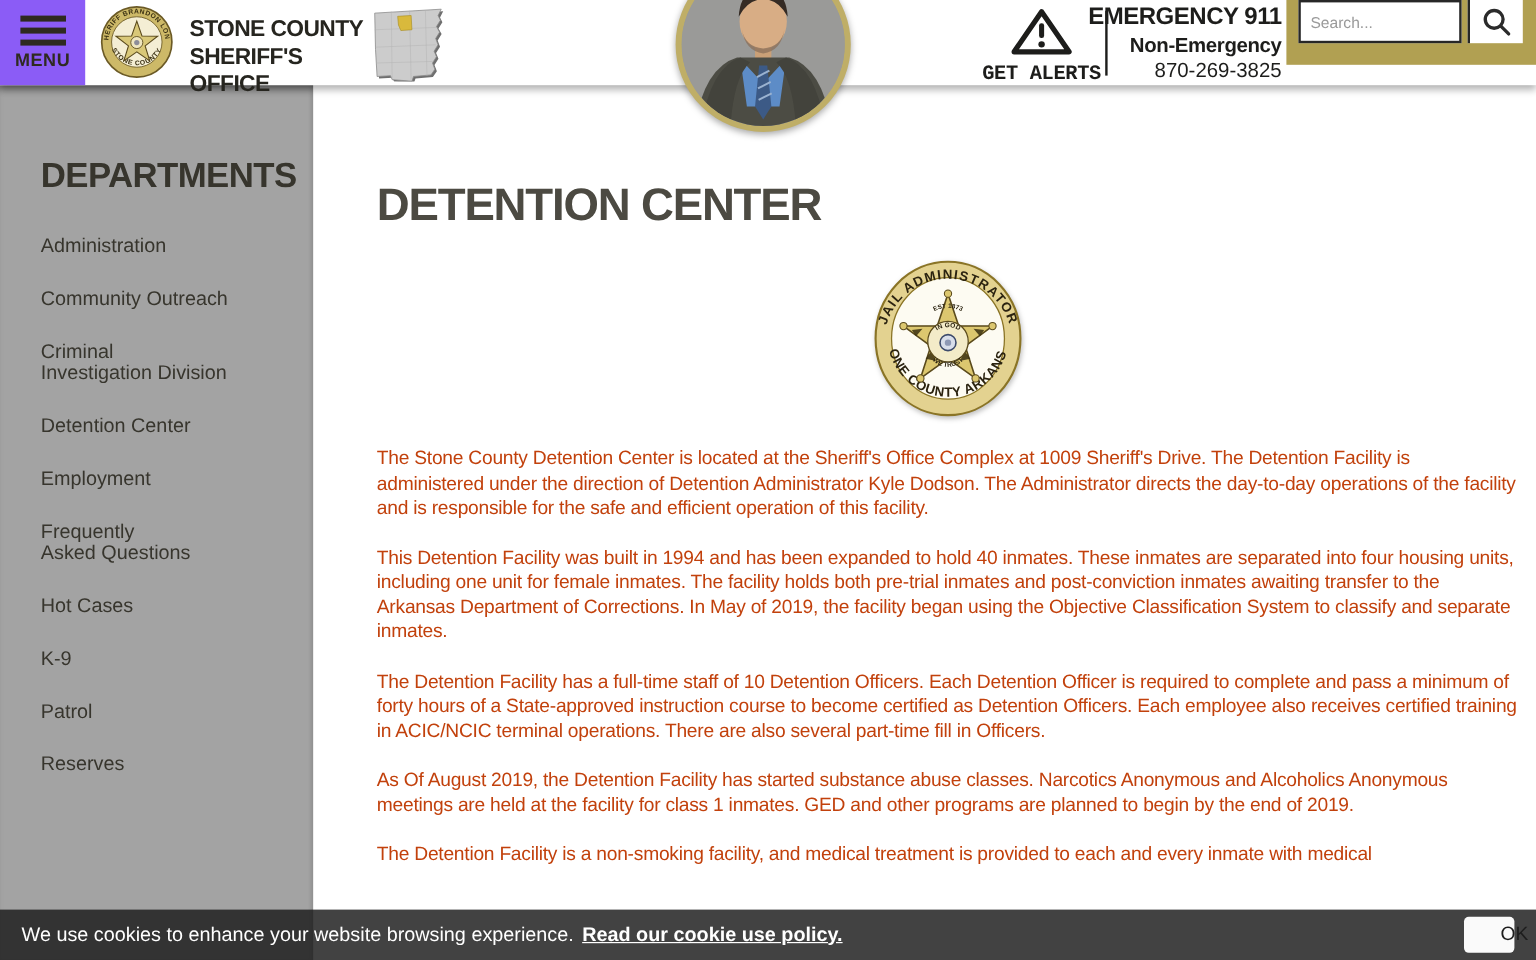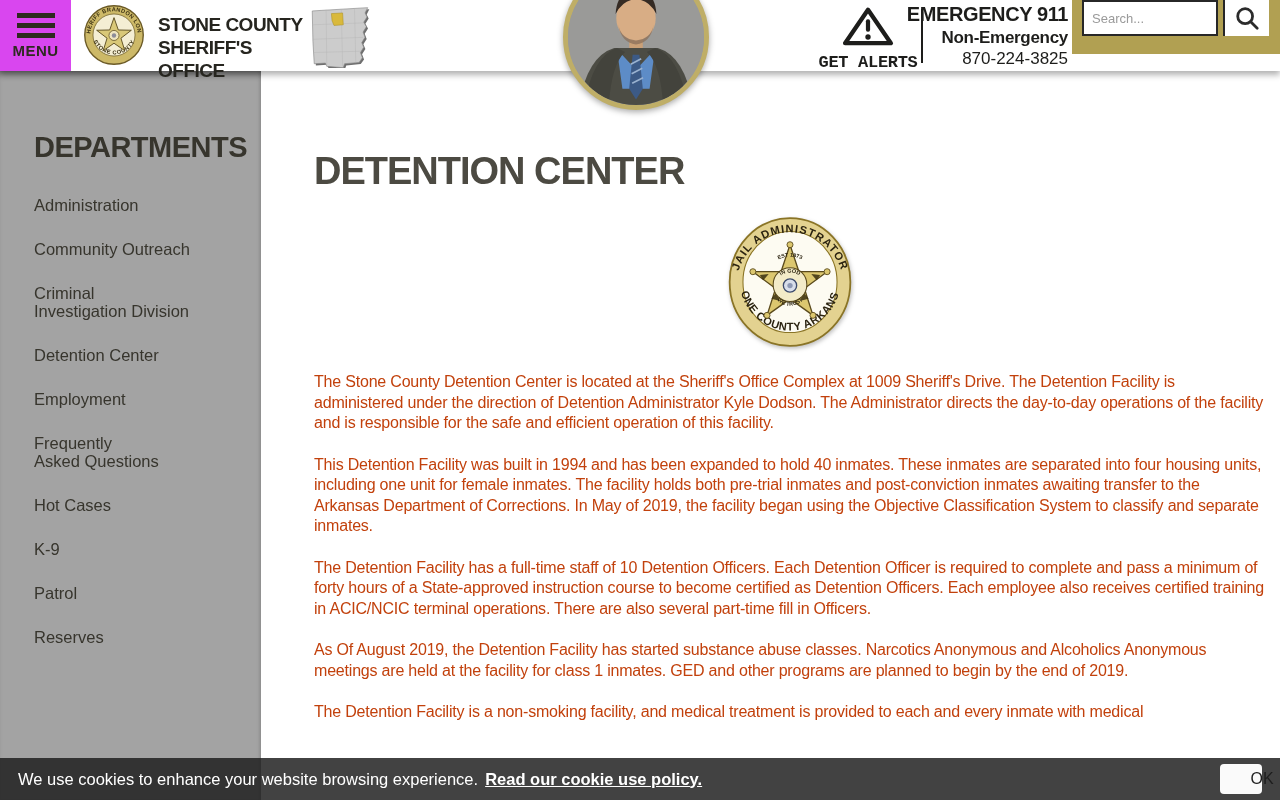--- a/index.html
+++ b/index.html
@@ -2,21 +2,21 @@
 <html><head>
 <meta charset="utf-8">
 <style>
   * { margin:0; padding:0; box-sizing:border-box; }
   html,body { width:1280px; height:800px; overflow:hidden; }
   body { position:relative; font-family:"Liberation Sans", sans-serif; background:#fff; }
 
   
   .header { position:absolute; left:0; top:0; width:1280px; height:71px; background:#fff;
             z-index:20; box-shadow:0 4px 6px rgba(0,0,0,0.30); }
-  .menu-btn { position:absolute; left:0; top:0; width:71px; height:71px; background:#d946ef;
+  .menu-btn { position:absolute; left:0; top:0; width:71px; height:71px; background:#8b5cf6;
               display:flex; flex-direction:column; align-items:center; justify-content:center;
               cursor:pointer; }
   .menu-bars { display:flex; flex-direction:column; gap:5px; margin-bottom:4px; }
   .menu-bars span { width:38px; height:5px; background:#2e2a20; display:block; }
   .menu-label { font-size:15px; font-weight:600; color:#2e2a20; letter-spacing:0.5px; }
 
   .logo-badge { position:absolute; left:82px; top:3px; width:64px; height:64px; cursor:pointer; }
   .org-name { position:absolute; left:158px; top:13px; width:150px; color:#26251f;
               font-weight:700; font-size:19px; line-height:23px; letter-spacing:-0.5px; }
   .map-icon { position:absolute; left:305px; top:5px; width:66px; height:60px; }
@@ -133,21 +133,21 @@
       <circle cx="29" cy="33.5" r="2.8" fill="#1d1d1b"></circle>
     </svg>
     <div class="alerts-label">GET ALERTS</div>
   </div>
 
   <div class="header-divider"></div>
 
   <div class="emergency">
     <div class="l1">EMERGENCY 911</div>
     <div class="l2">Non-Emergency</div>
-    <div class="l3">870-224-3825</div>
+    <div class="l3">870-269-3825</div>
   </div>
 
   <div class="search-panel">
     <input class="search-input" type="text" placeholder="Search..." style="">
     <button class="search-btn">
       <svg width="26" height="26" viewBox="0 0 28 28">
         <circle cx="12" cy="12" r="8" fill="none" stroke="#2b2b2b" stroke-width="3"></circle>
         <line x1="18" y1="18" x2="25" y2="25" stroke="#2b2b2b" stroke-width="3" stroke-linecap="round"></line>
       </svg>
     </button>

